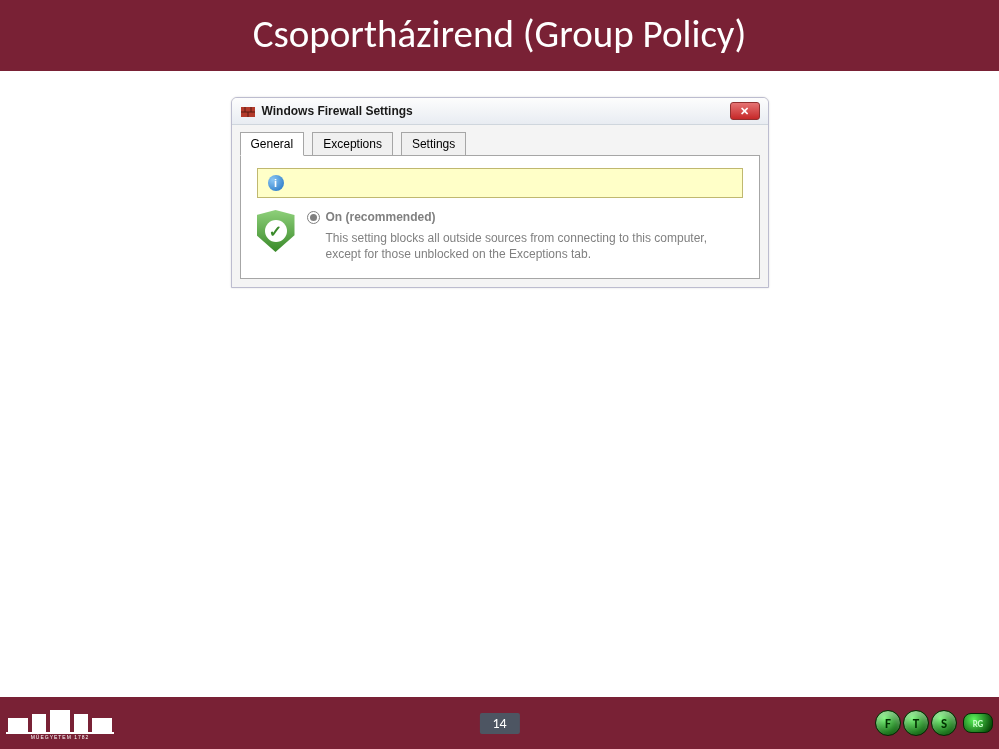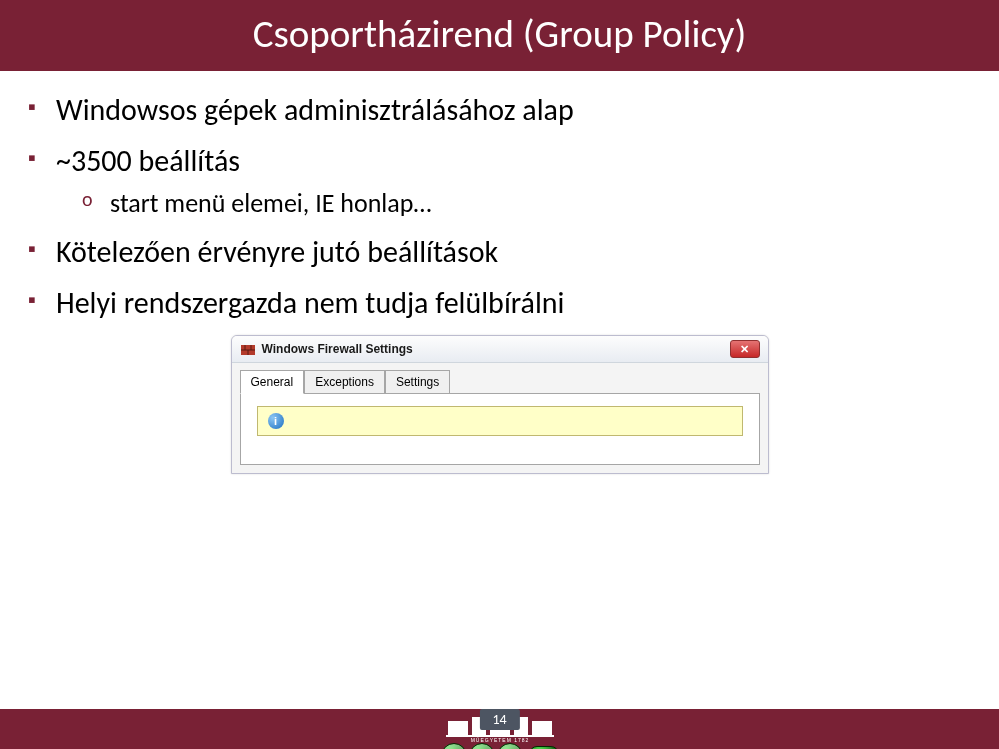--- a/index.html
+++ b/index.html
@@ -85,21 +85,21 @@
     }
     .fw-tabbar {
       display: flex;
       padding: 6px 8px 0;
       background: #f4f4f4;
     }
     .fw-tab {
       padding: 4px 10px;
       border: 1px solid #a6a6a6;
       background: #f0f0f0;
-      margin-right: 0;
+      margin-right: 8px;
       position: relative;
       top: 1px;
       cursor: pointer;
     }
     .fw-tab.active {
       background: #fff;
       border-bottom: 1px solid #fff;
     }
     .fw-panel {
       border: 1px solid #a6a6a6;
@@ -160,27 +160,26 @@
       display: inline-flex; align-items: center; justify-content: center;
     }
     .fw-radio::after { content:""; width:7px; height:7px; border-radius:50%; background:#808080; }
     .fw-opt-label { font-weight: bold; }
     .fw-opt-desc { margin-left: 19px; line-height: 1.35; }
 
     
     .footer {
       position: absolute;
       bottom: 0; left: 0; right: 0;
-      height: 40px;
+      height: 52px;
       background: #792135;
       display: flex;
       align-items: center;
       justify-content: space-between;
       padding: 0 6px;
-      flex-direction: column;
     }
     .footer .page {
       position: absolute;
       left: 50%; transform: translateX(-50%);
       background: #4d5562;
       color: #fff;
       font-size: 14px;
       padding: 2px 13px;
       border-radius: 2px;
     }
@@ -202,31 +201,20 @@
       color:#c8ffc8; font-size:9px; font-weight:bold;
       margin-left:4px;
     }
   </style>
 </head>
 <body>
 
 <div class="title-bar">Csoportházirend (Group Policy)</div>
 
 <div class="content">
-  <ul class="bullets">
-    <li>Windowsos gépek adminisztrálásához alap</li>
-    <li>
-      <span>~3500 beállítás</span>
-      <ul class="sub">
-        <li>start menü elemei, IE honlap…</li>
-      </ul>
-    </li>
-    <li>Kötelezően érvényre jutó beállítások</li>
-    <li>Helyi rendszergazda nem tudja felülbírálni</li>
-  </ul>
 
   <div class="fw-window">
     <div class="fw-titlebar">
       <div class="t-left">
         <span class="fw-titleicon">
           <svg viewBox="0 0 16 16" width="16" height="16">
             <rect x="1" y="4" width="14" height="10" fill="#b33a2b"></rect>
             <line x1="1" y1="9" x2="15" y2="9" stroke="#5a1b12" stroke-width="1"></line>
             <line x1="5" y1="4" x2="5" y2="9" stroke="#5a1b12" stroke-width="1"></line>
             <line x1="11" y1="4" x2="11" y2="9" stroke="#5a1b12" stroke-width="1"></line>
@@ -242,20 +230,30 @@
       <div class="fw-tab active">General</div>
       <div class="fw-tab">Exceptions</div>
       <div class="fw-tab">Settings</div>
     </div>
 
     <div class="fw-panel">
       <div class="fw-notice">
         <span class="info-icon">i</span>
       </div>
 
+      <div class="fw-option">
+        <span class="shield-icon"></span>
+        <div class="fw-opt-body">
+          <div class="fw-radio-row">
+            <span class="fw-radio"></span>
+            <span class="fw-opt-label">On (recommended)</span>
+          </div>
+          <div class="fw-opt-desc">This setting blocks all outside sources from connecting to this computer, except for those unblocked on the Exceptions tab.</div>
+        </div>
+      </div>
     </div>
   </div>
 </div>
 
 <div class="footer">
   <span class="building-icon">
     <svg width="108" height="34" viewBox="0 0 108 34">
       <g fill="#fff">
         <rect x="2" y="12" width="20" height="14"></rect>
         <rect x="26" y="8" width="14" height="18"></rect>

